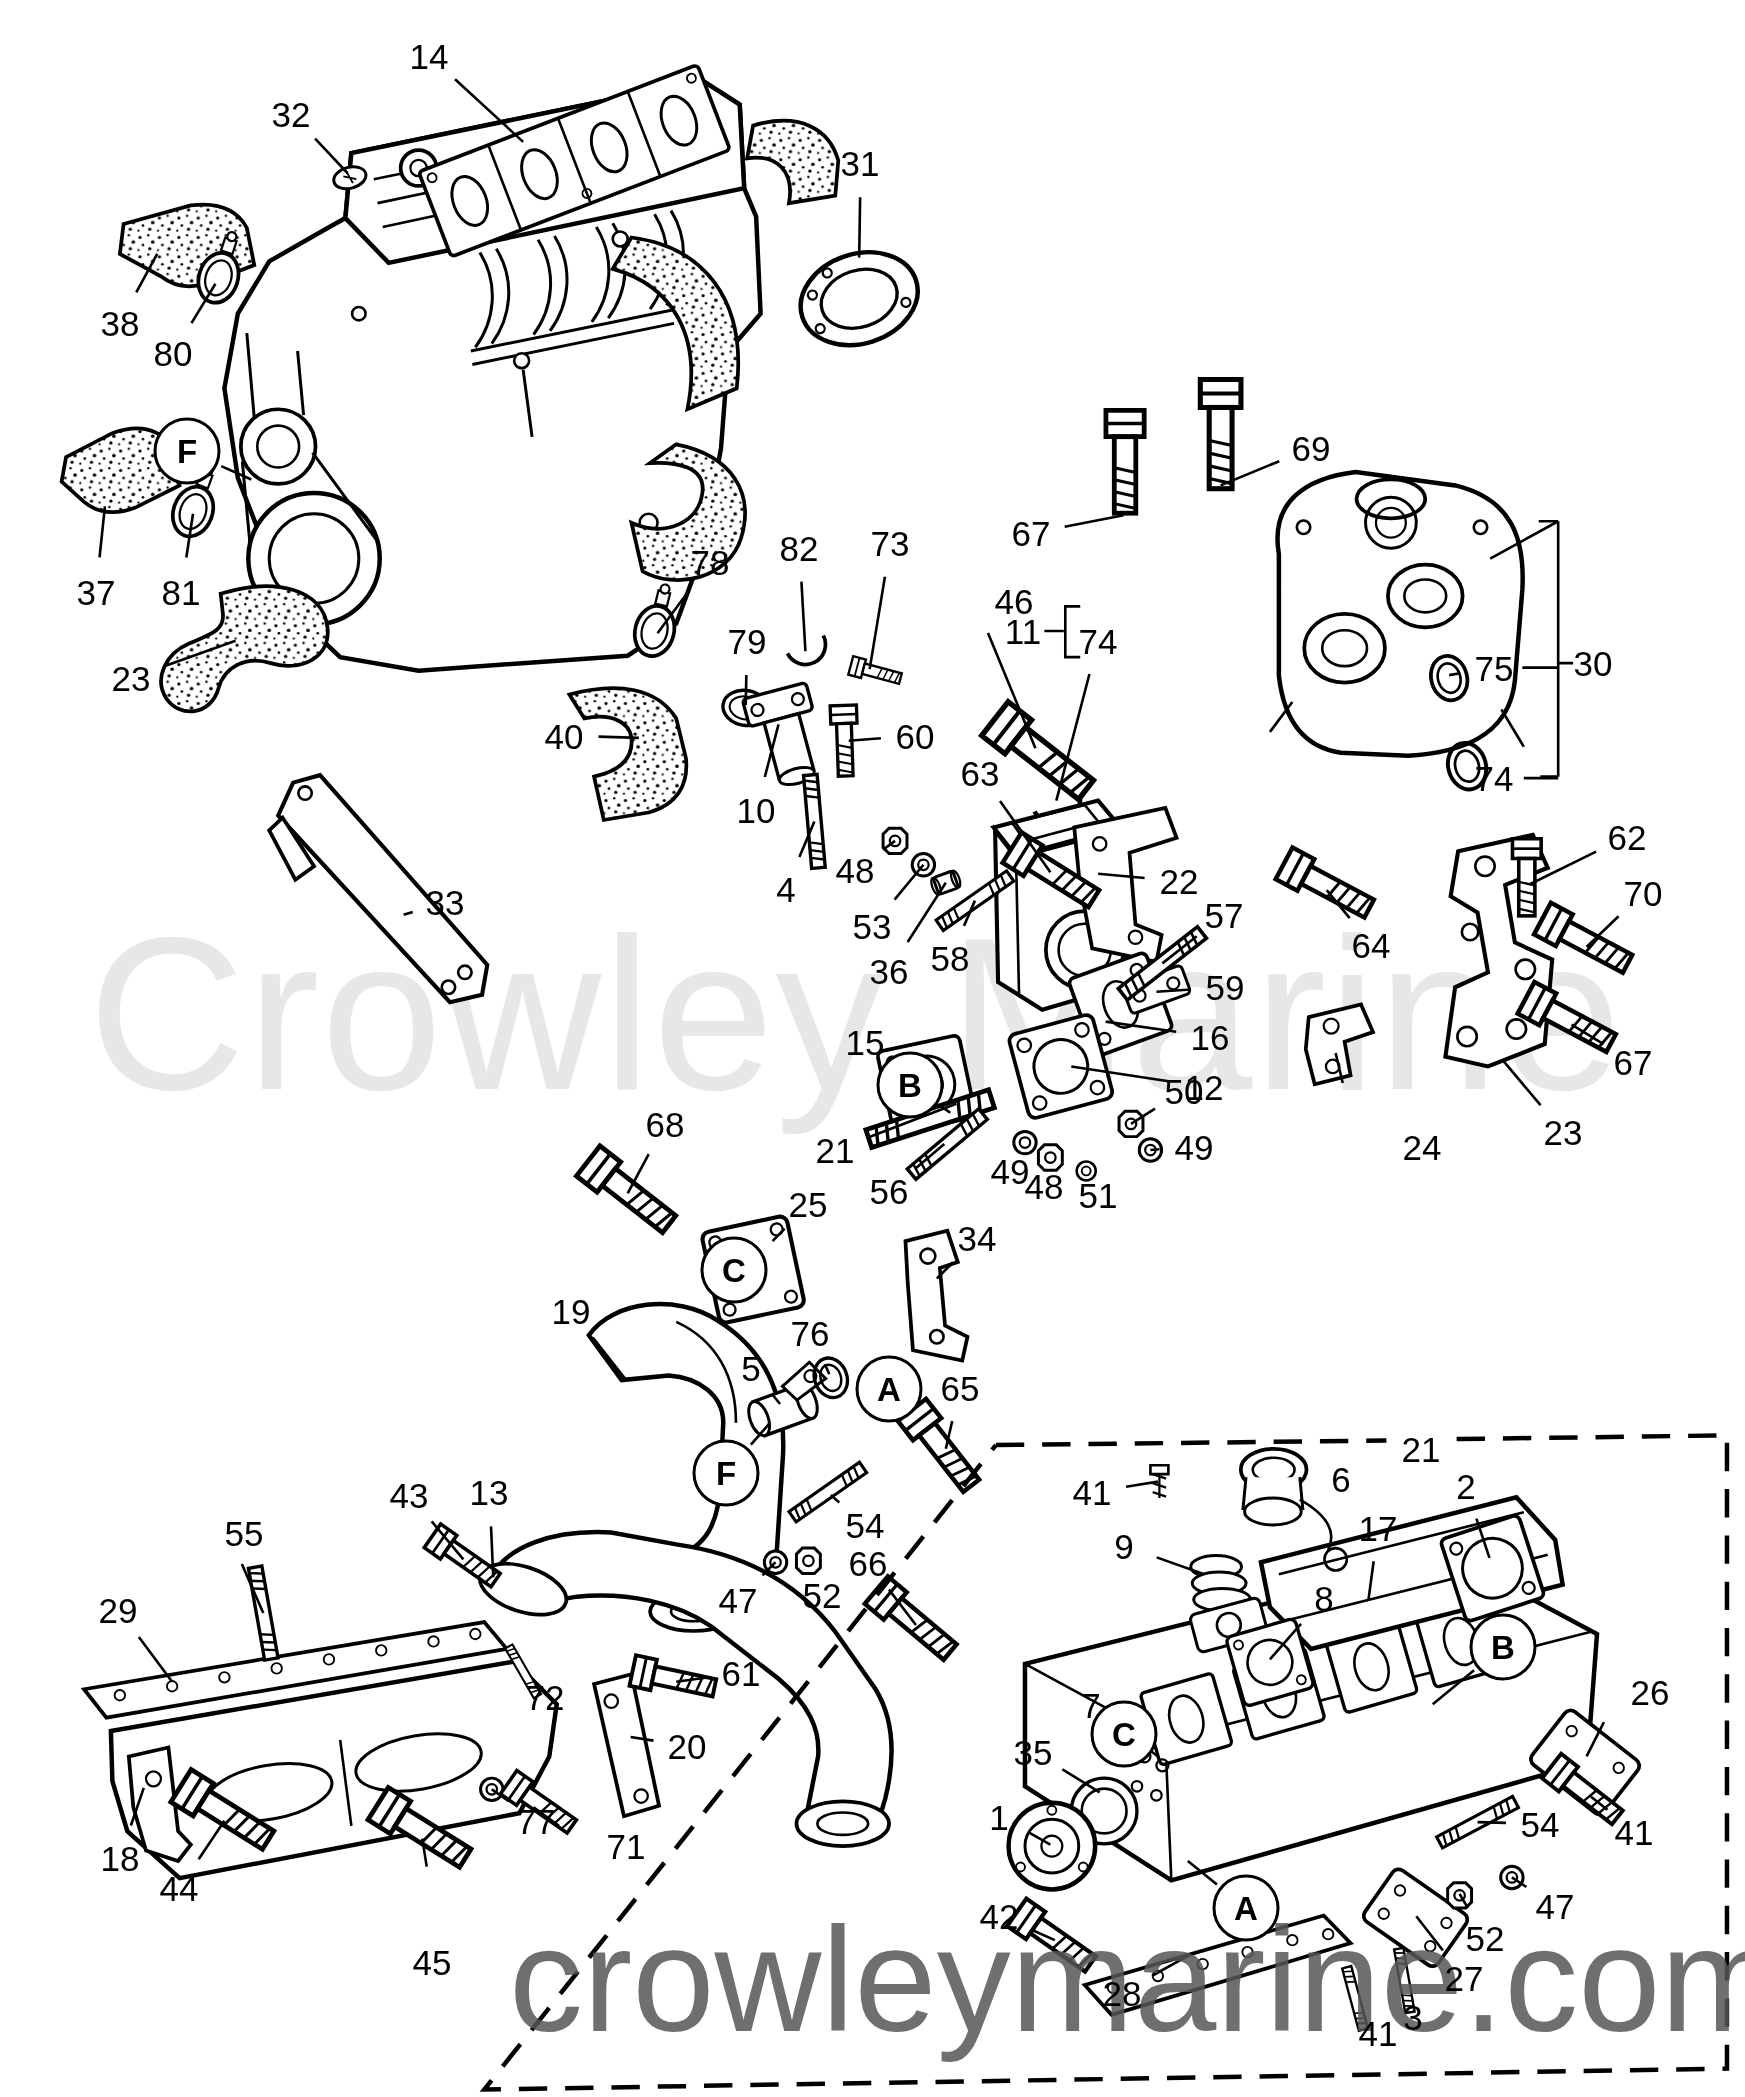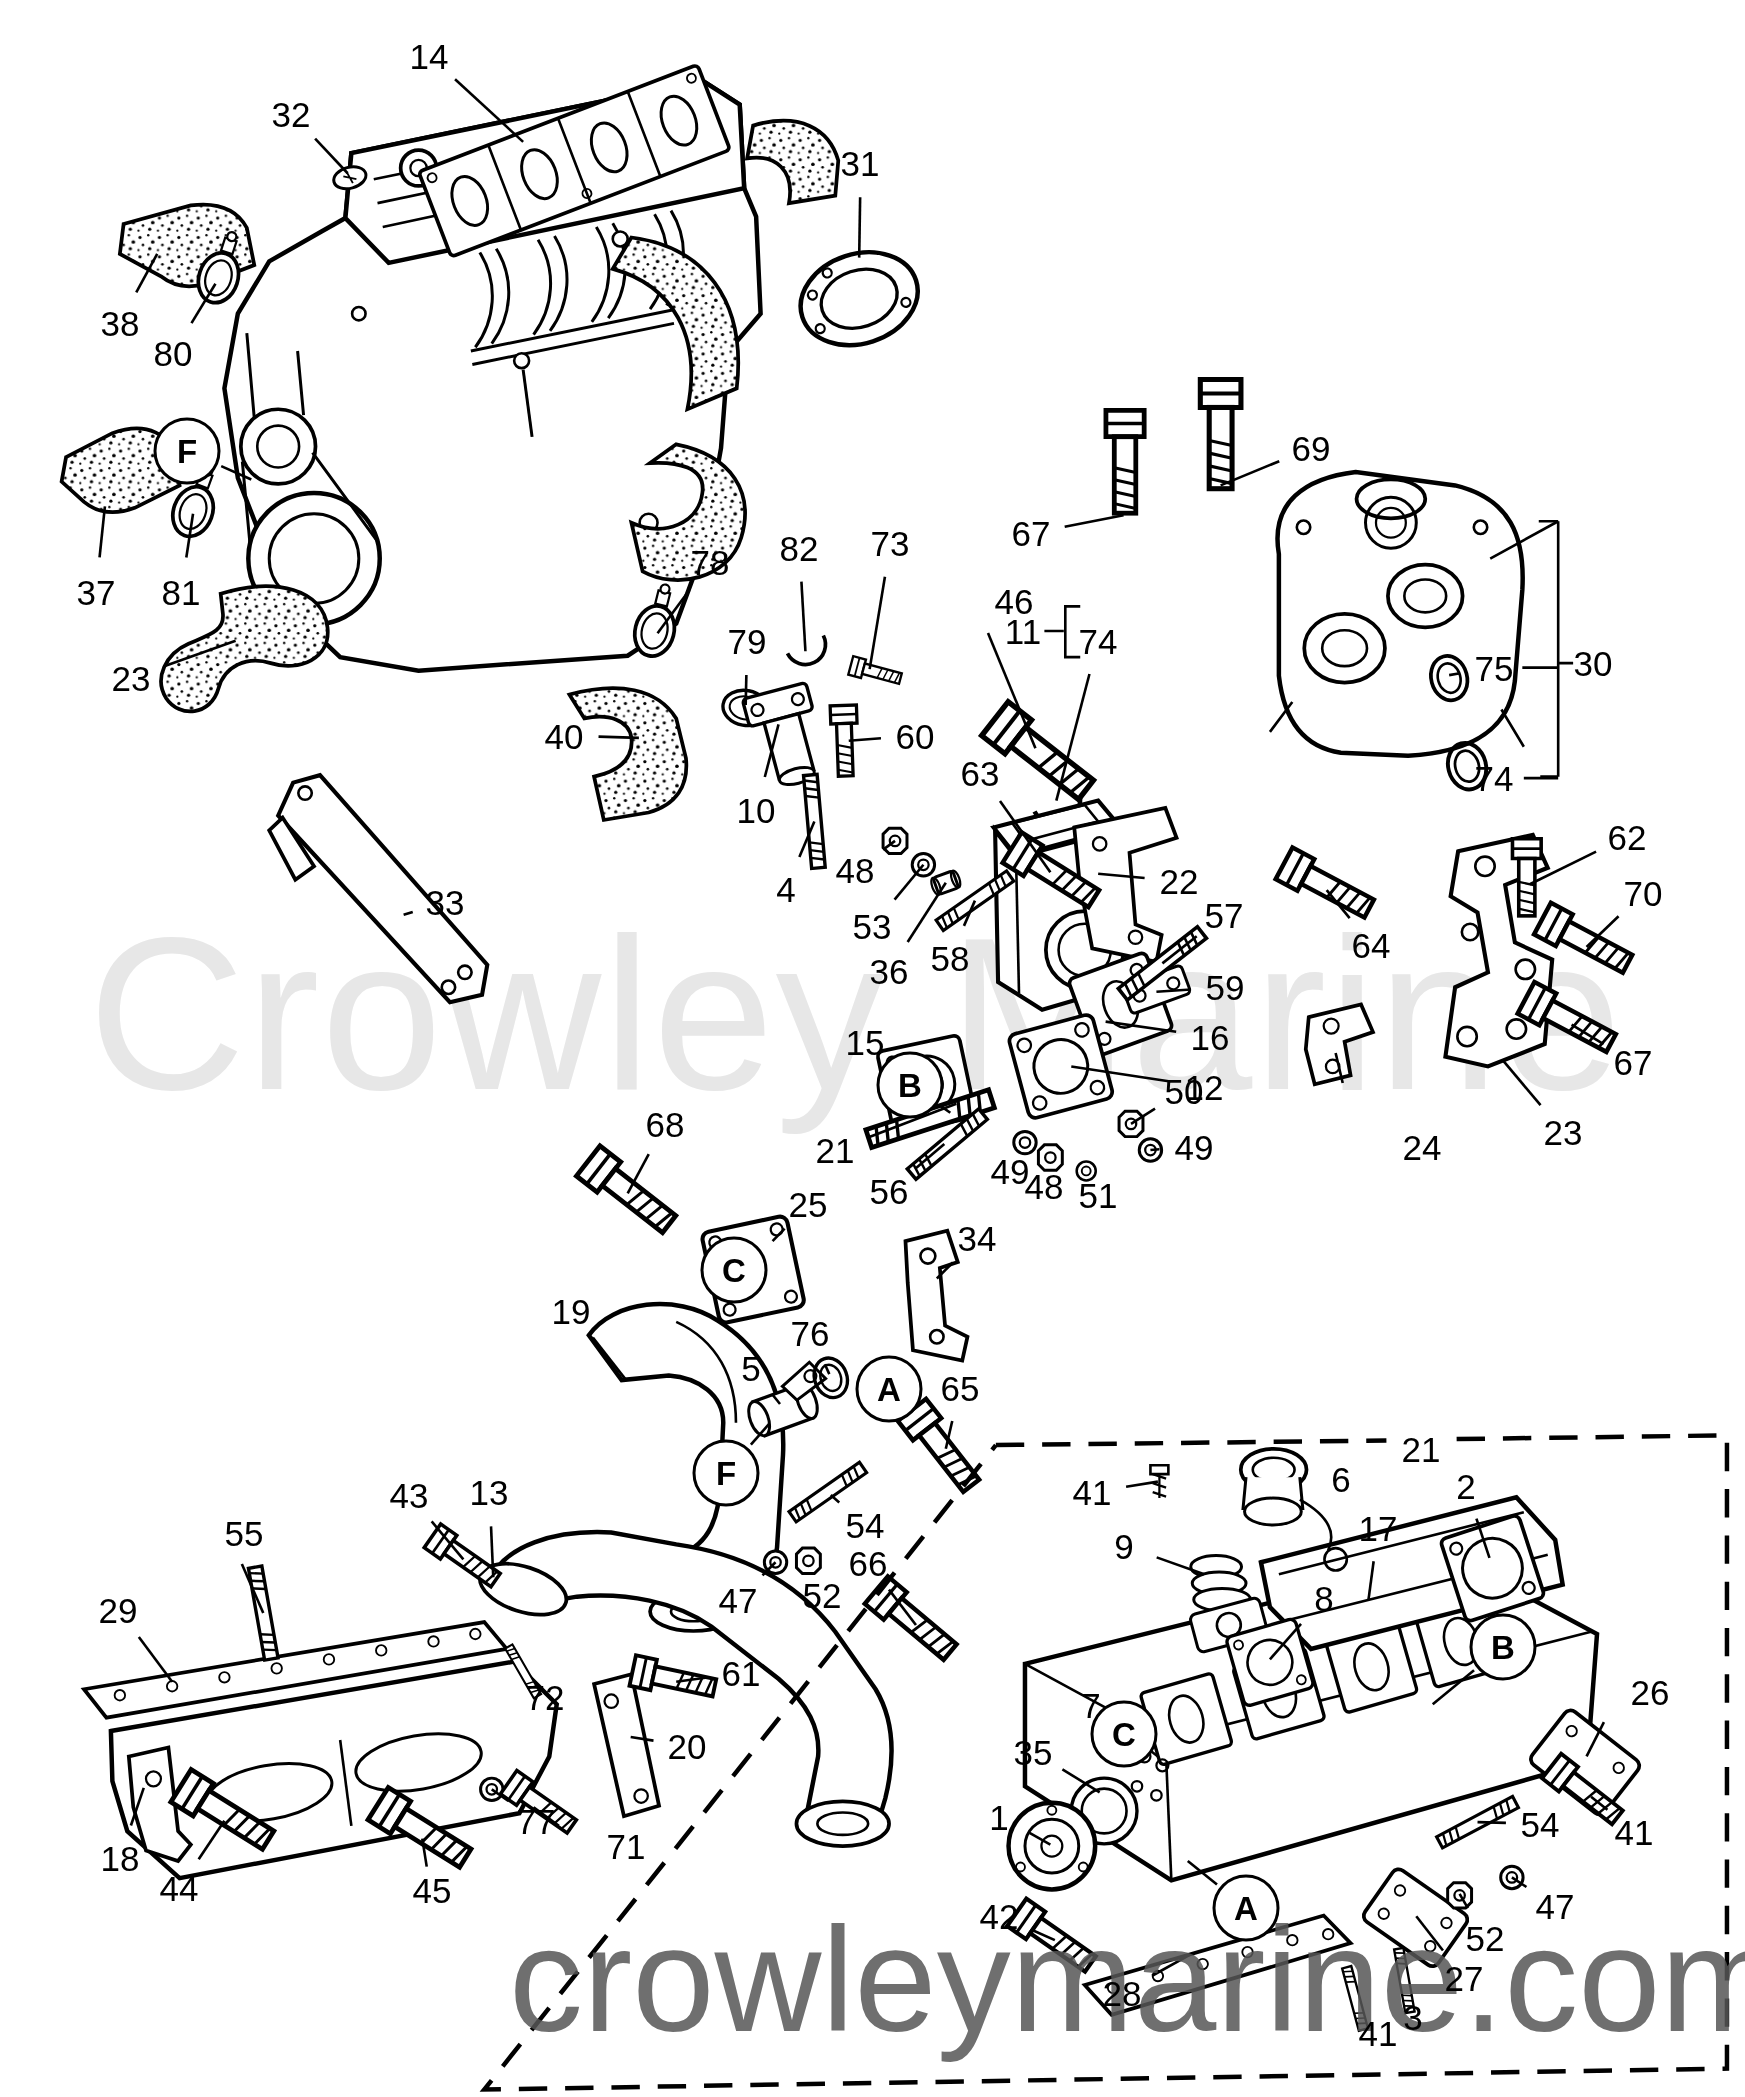--- a/index.html
+++ b/index.html
@@ -611,21 +611,21 @@
       <div class="callout" style="left: 489px; top: 1492px;">13</div>
       <div class="callout" style="left: 228px; top: 1533px; margin-left: 16px;">55</div>
       <div class="callout" style="left: 118px; top: 1610px;">29</div>
       <div class="callout" style="left: 545px; top: 1697px;">72</div>
       <div class="callout" style="left: 741px; top: 1673px;">61</div>
       <div class="callout" style="left: 687px; top: 1746px;">20</div>
       <div class="callout" style="left: 536px; top: 1821px;">77</div>
       <div class="callout" style="left: 586px; top: 1846px; margin-left: 40px;">71</div>
       <div class="callout" style="left: 120px; top: 1858px;">18</div>
       <div class="callout" style="left: 179px; top: 1888px;">44</div>
-      <div class="callout" style="left: 432px; top: 1890px;">45</div>
+      <div class="callout" style="left: 432px; top: 1962px;">45</div>
       <div class="callout" style="left: 1421px; top: 1449px;">21</div>
       <div class="callout" style="left: 1092px; top: 1492px;">41</div>
       <div class="callout" style="left: 1341px; top: 1479px;">6</div>
       <div class="callout" style="left: 1466px; top: 1486px;">2</div>
       <div class="callout" style="left: 1124px; top: 1546px;">9</div>
       <div class="callout" style="left: 1378px; top: 1528px;">17</div>
       <div class="callout" style="left: 1324px; top: 1598px;">8</div>
       <div class="callout" style="left: 1619px; top: 1692px; margin-left: 31px;">26</div>
       <div class="callout" style="left: 1091px; top: 1705px;">7</div>
       <div class="callout" style="left: 1033px; top: 1752px;">35</div>

